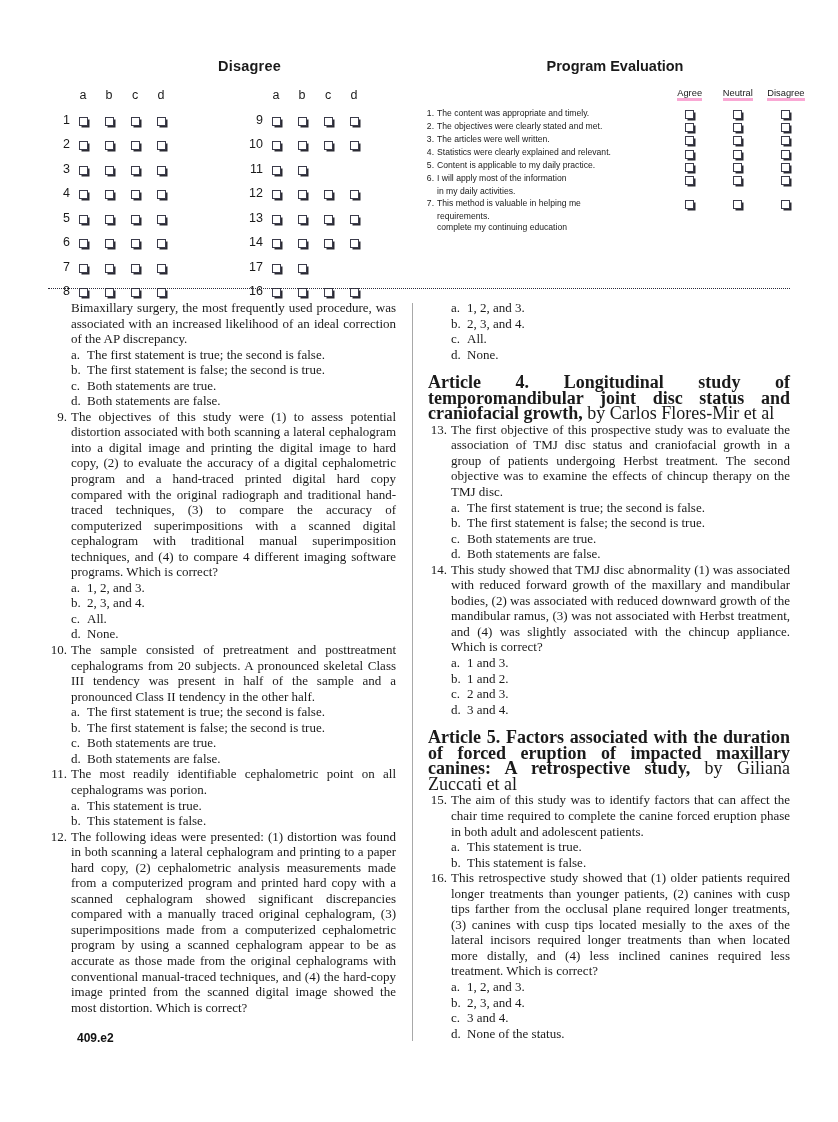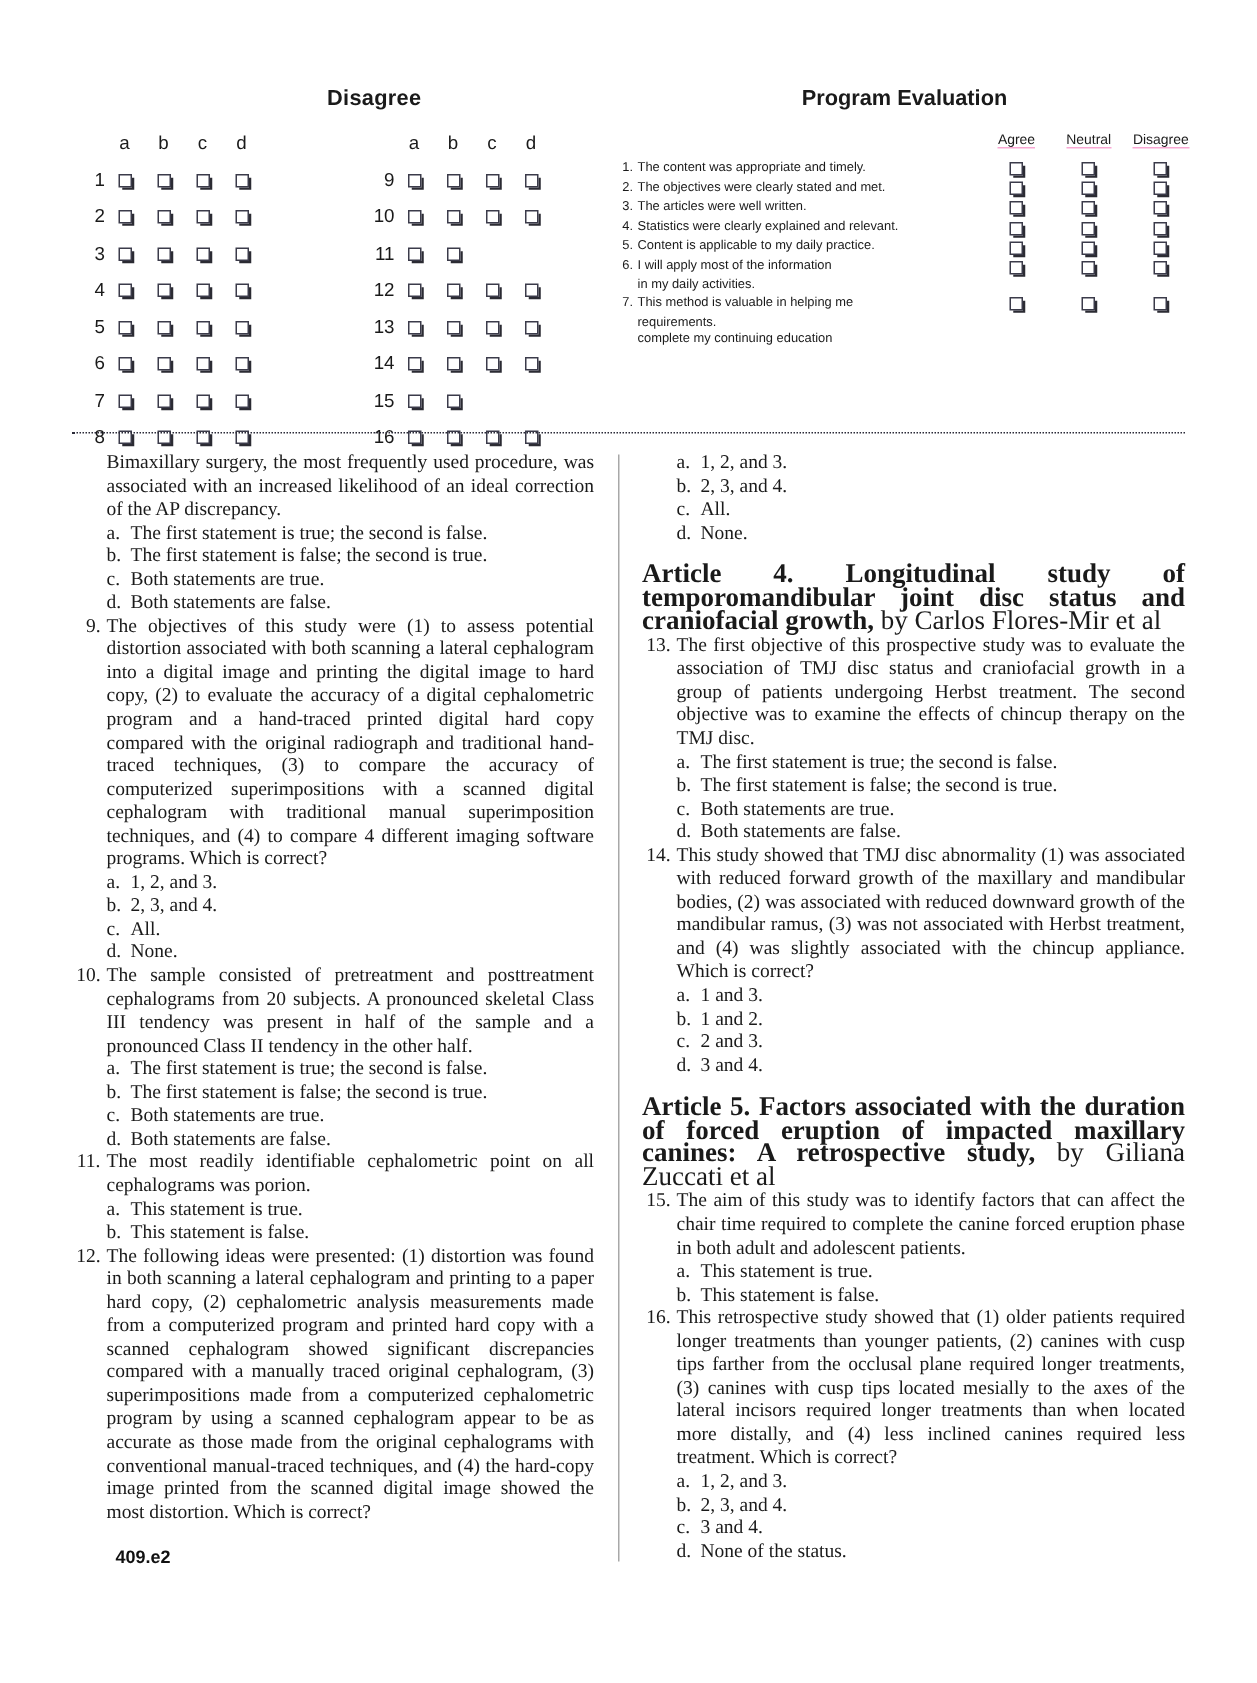--- a/index.html
+++ b/index.html
@@ -77,21 +77,21 @@
     background: #ffffff;
     box-shadow: 2px 2px 0 -0.5px #2b2b33;
     position: relative;
     vertical-align: middle;
   }
   .cbox.hidden { visibility: hidden; }
 
   
   #program-eval {
     position: absolute;
-    left: 408px;
+    left: 420px;
     top: 58px;
     width: 390px;
   }
   #eval-title {
     font-family: "Liberation Sans", sans-serif;
     font-weight: bold;
     font-size: 14.5px;
     text-align: center;
     margin: 0 0 12px 0;
   }
@@ -101,21 +101,21 @@
     font-family: "Liberation Sans", sans-serif;
     font-size: 8.6px;
   }
   table.evalgrid td { padding: 0; vertical-align: top; }
   .eval-hd {
     text-align: center;
     font-size: 9.3px;
     padding-bottom: 7px !important;
   }
   .eval-hd span {
-    border-bottom: 1px solid #f9a8d4;
+    border-bottom: 3px solid #f9a8d4;
     padding-bottom: 0px;
     display: inline-block;
   }
   td.eval-num {
     width: 14px;
     text-align: right;
     padding-right: 3px !important;
     white-space: nowrap;
   }
   td.eval-text {
@@ -344,21 +344,21 @@
               <td class="ans-cell"><span class="cbox"></span></td>
             </tr>
             <tr>
               <td class="ans-num">14</td>
               <td class="ans-cell"><span class="cbox"></span></td>
               <td class="ans-cell"><span class="cbox"></span></td>
               <td class="ans-cell"><span class="cbox"></span></td>
               <td class="ans-cell"><span class="cbox"></span></td>
             </tr>
             <tr>
-              <td class="ans-num">15</td>
+              <td class="ans-num">17</td>
               <td class="ans-cell"><span class="cbox"></span></td>
               <td class="ans-cell"><span class="cbox"></span></td>
               <td class="ans-cell"><span class="cbox hidden"></span></td>
               <td class="ans-cell"><span class="cbox hidden"></span></td>
             </tr>
             <tr>
               <td class="ans-num">16</td>
               <td class="ans-cell"><span class="cbox"></span></td>
               <td class="ans-cell"><span class="cbox"></span></td>
               <td class="ans-cell"><span class="cbox"></span></td>

